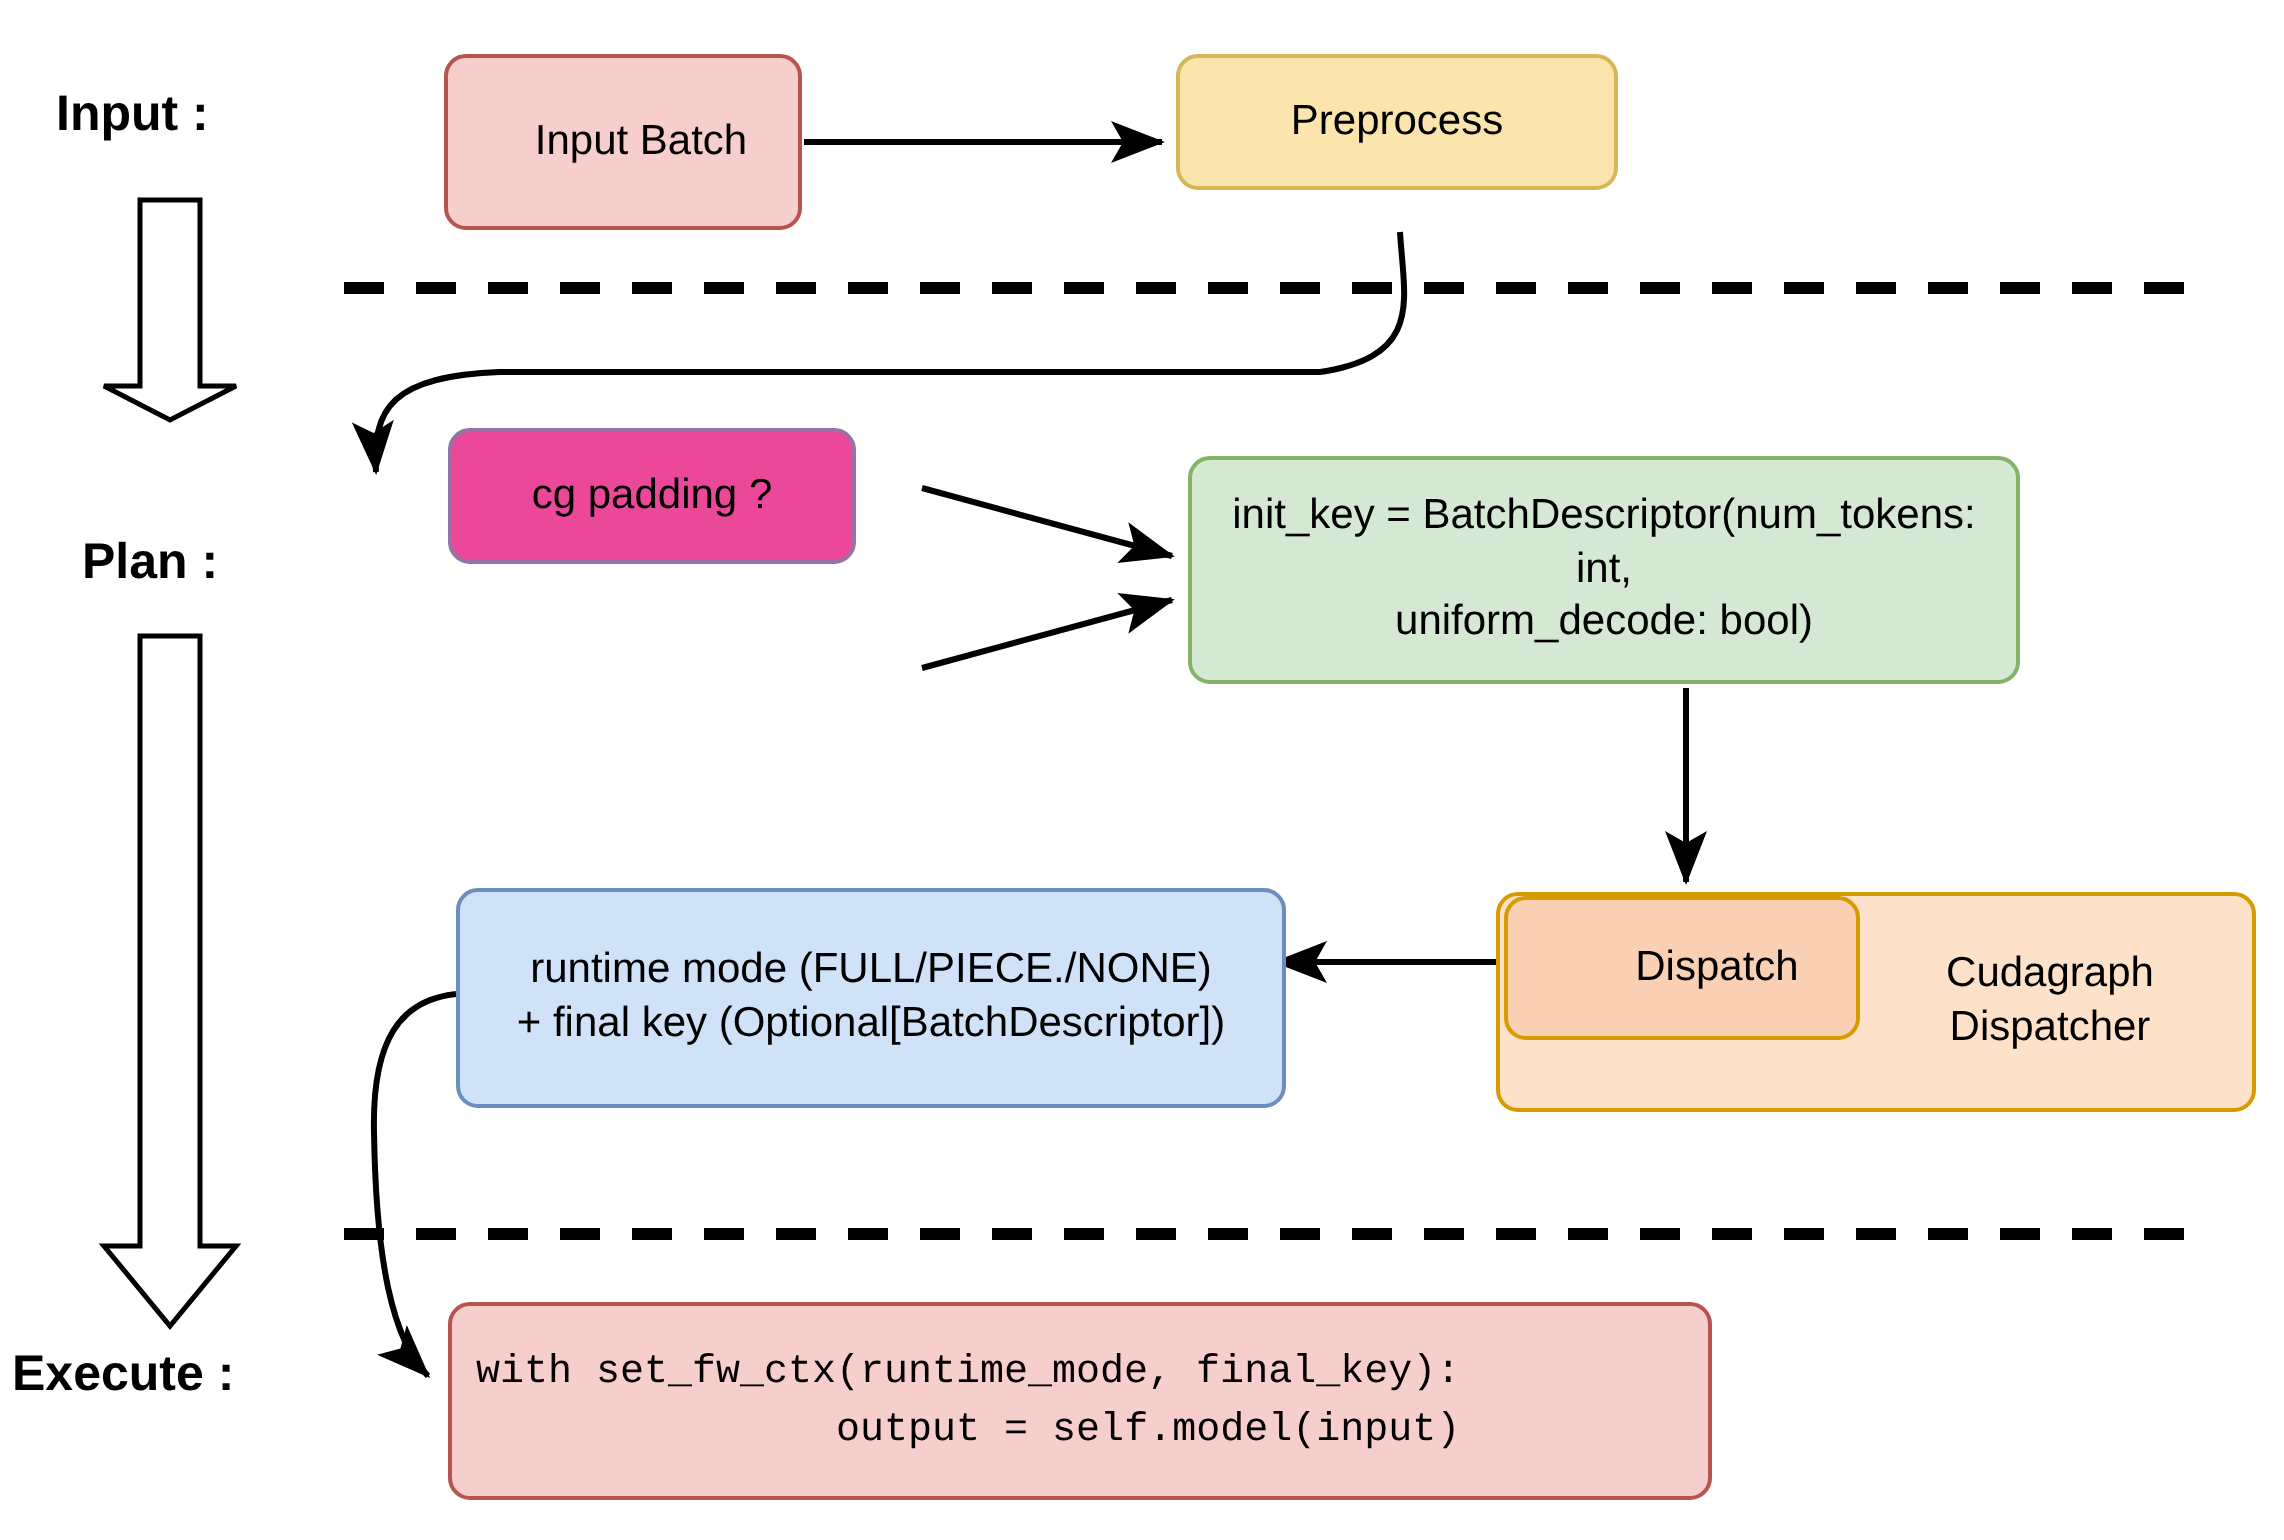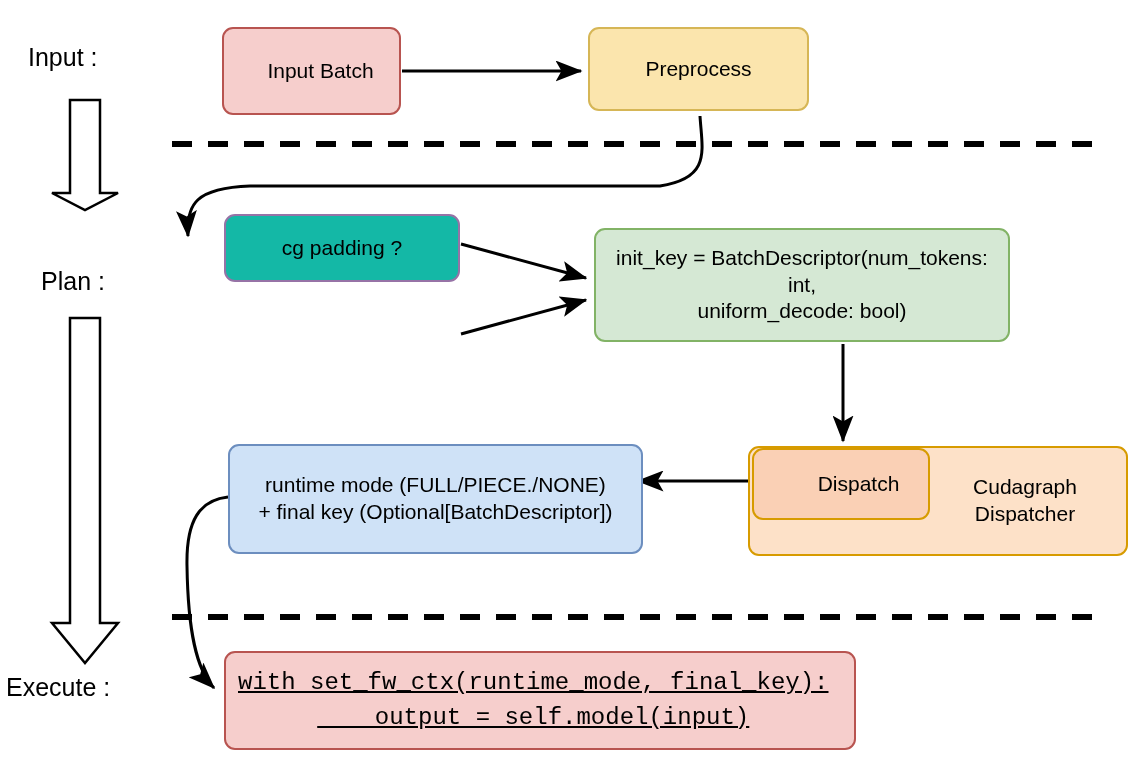--- a/index.html
+++ b/index.html
@@ -21,21 +21,21 @@
     position: absolute;
     left: 0;
     top: 0;
     width: 1142px;
     height: 770px;
     pointer-events: none;
   }
   .stage-label {
     position: absolute;
     font-family: "Liberation Sans", sans-serif;
-    font-weight: normal;
+    font-weight: bold;
     font-size: 25px;
     color: #000000;
     white-space: nowrap;
   }
   .node {
     position: absolute;
     box-sizing: border-box;
     border-radius: 11px;
     border-width: 2px;
     border-style: solid;
@@ -44,39 +44,38 @@
     justify-content: center;
     text-align: center;
     font-family: "Liberation Sans", sans-serif;
     font-size: 21px;
     color: #000000;
     line-height: 1.28;
     padding: 2px 10px;
   }
   .node.code {
     font-family: "Liberation Mono", monospace;
-    font-size: 24px;
+    font-size: 20px;
     justify-content: flex-start;
-    text-align: center;
+    text-align: right;
     white-space: pre;
     line-height: 1.45;
     padding-left: 12px;
-    text-decoration: underline;
   }
   #node-input-batch {
     left: 222px; top: 27px; width: 179px; height: 88px;
     background: #f6cecc; border-color: #b85450; padding-left: 28px;
   }
   #node-preprocess {
-    left: 588px; top: 27px; width: 221px; height: 84px;
+    left: 588px; top: 27px; width: 221px; height: 68px;
     background: #fbe5ad; border-color: #d6b656; justify-content: center;
   }
   #node-cg-padding {
-    left: 224px; top: 214px; width: 236px; height: 68px;
-    background: #14b8a6; border-color: #9673a6;
+    left: 224px; top: 214px; width: 204px; height: 68px;
+    background: #ec4899; border-color: #9673a6;
   }
   #node-uniform-decode {
     left: 224px; top: 296px; width: 236px; height: 68px;
     background: #e1d5e7; border-color: #9673a6;
   }
   #node-init-key {
     left: 594px; top: 228px; width: 416px; height: 114px;
     background: #d5e8d4; border-color: #82b366;
   }
   #node-cudagraph-dispatcher {

